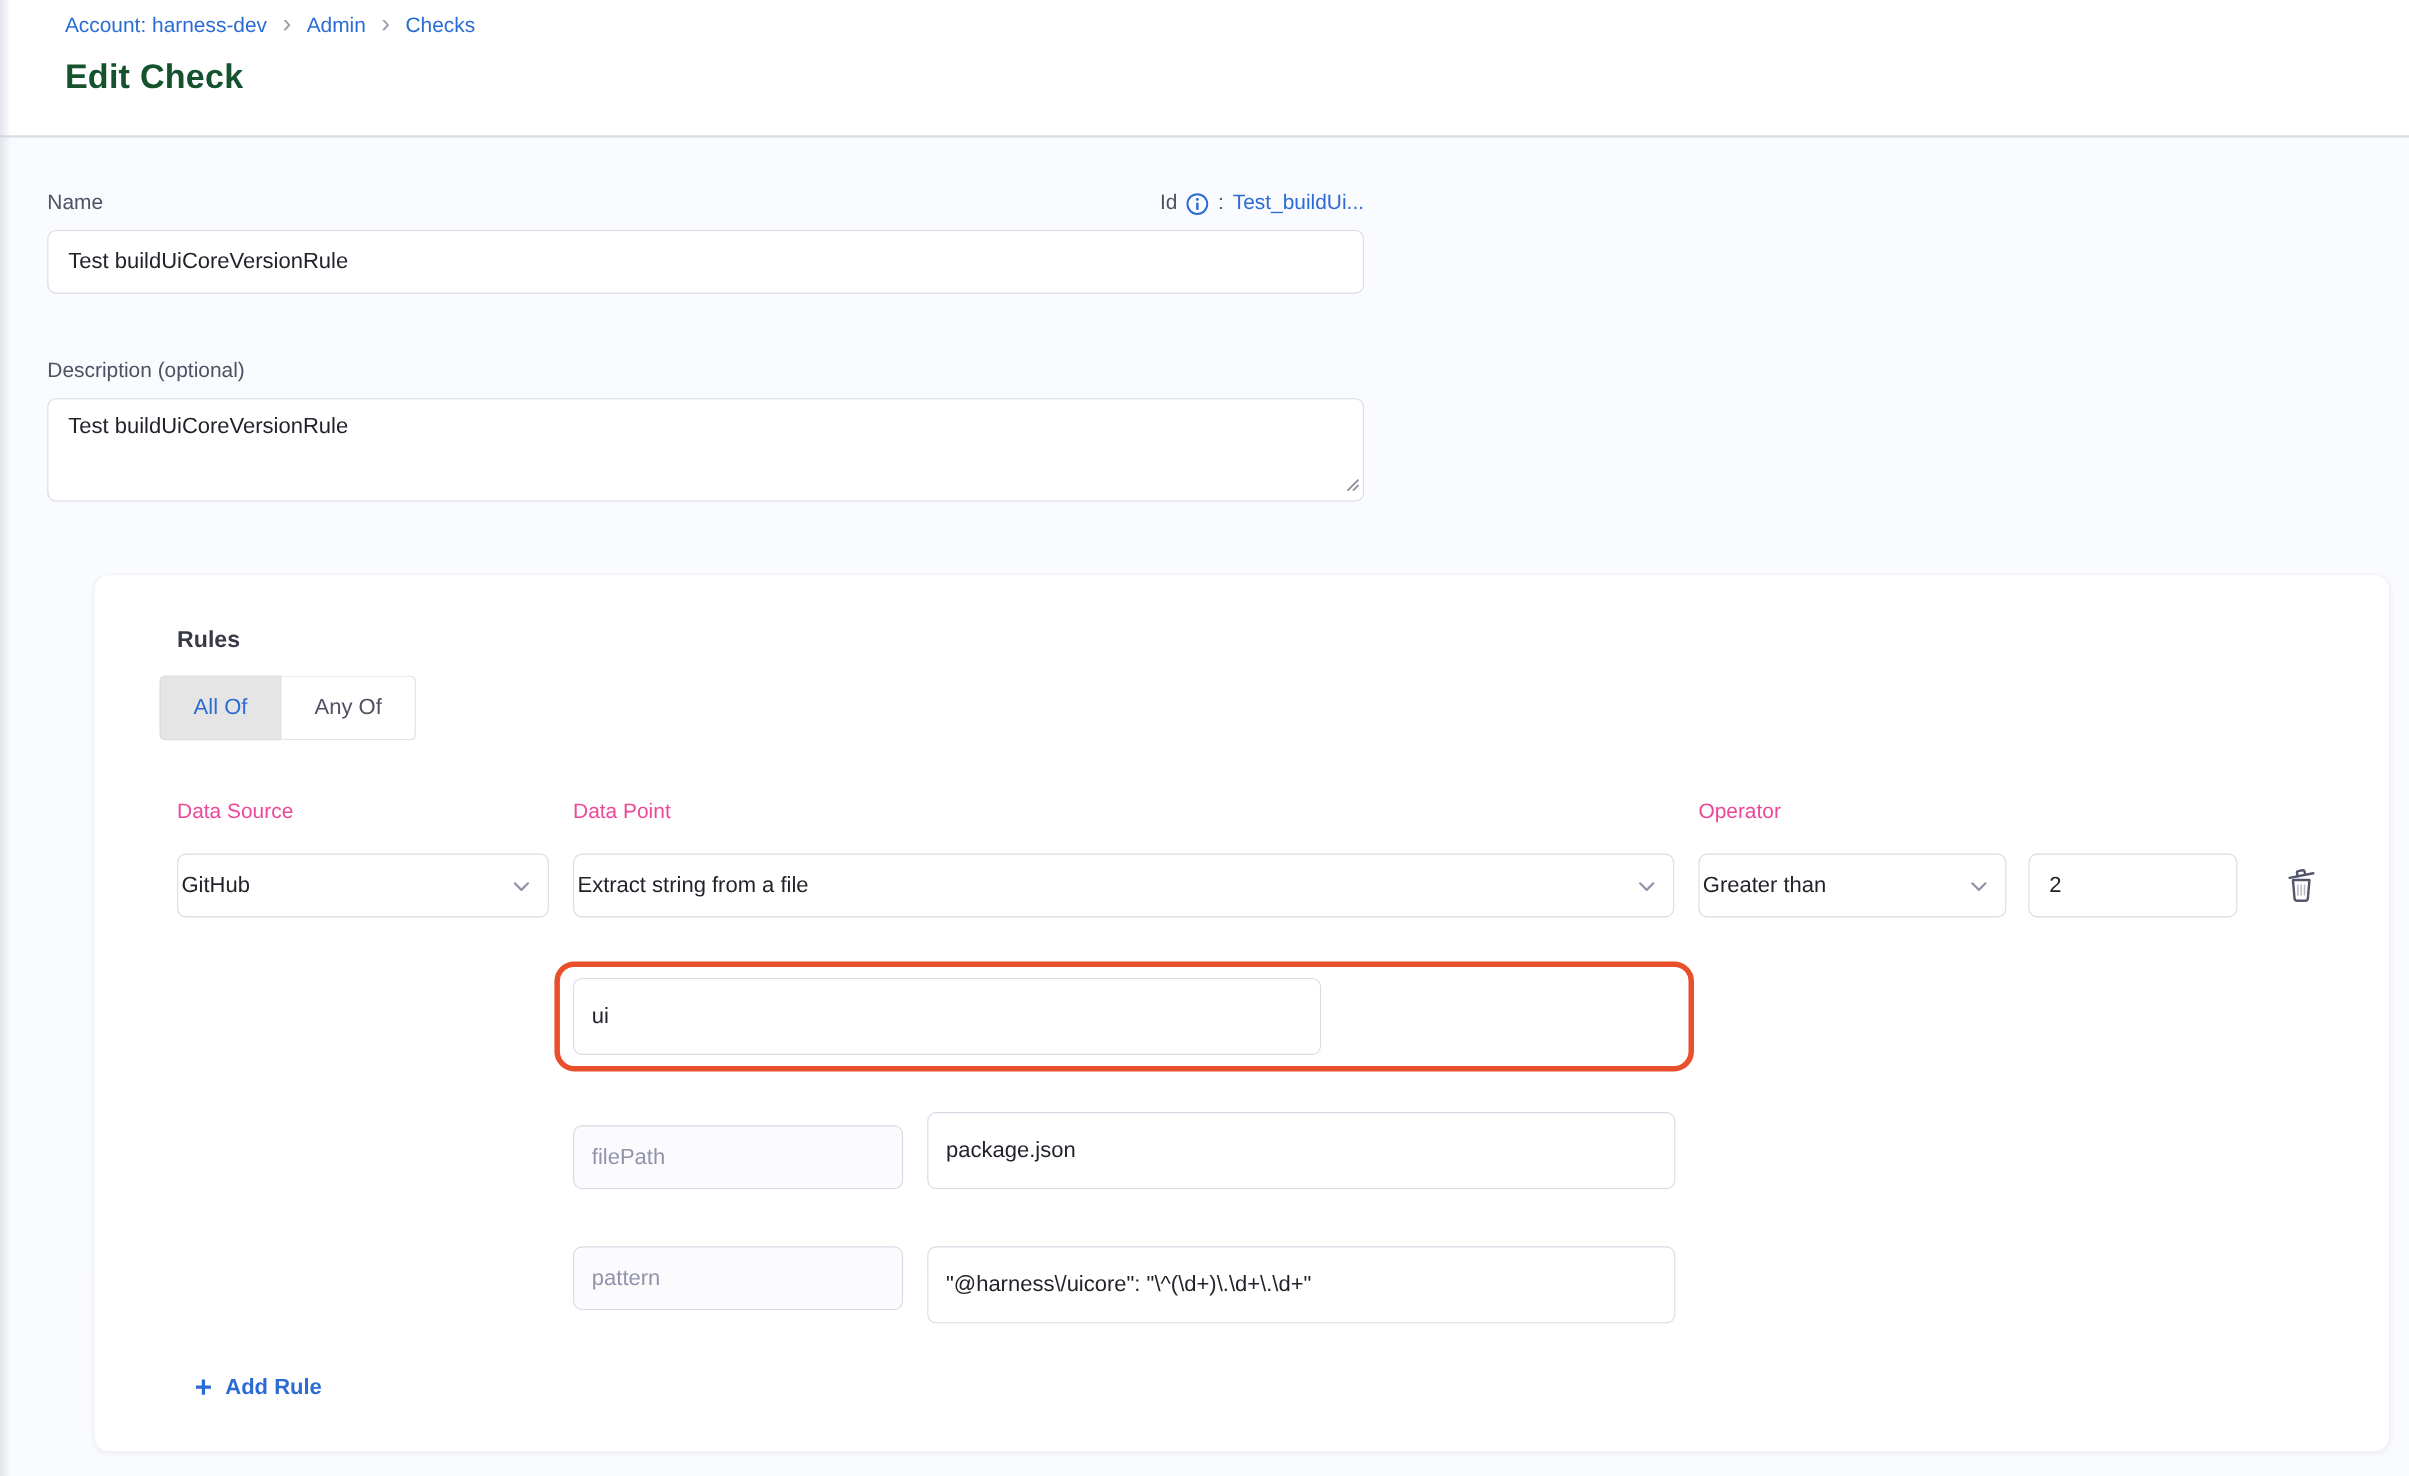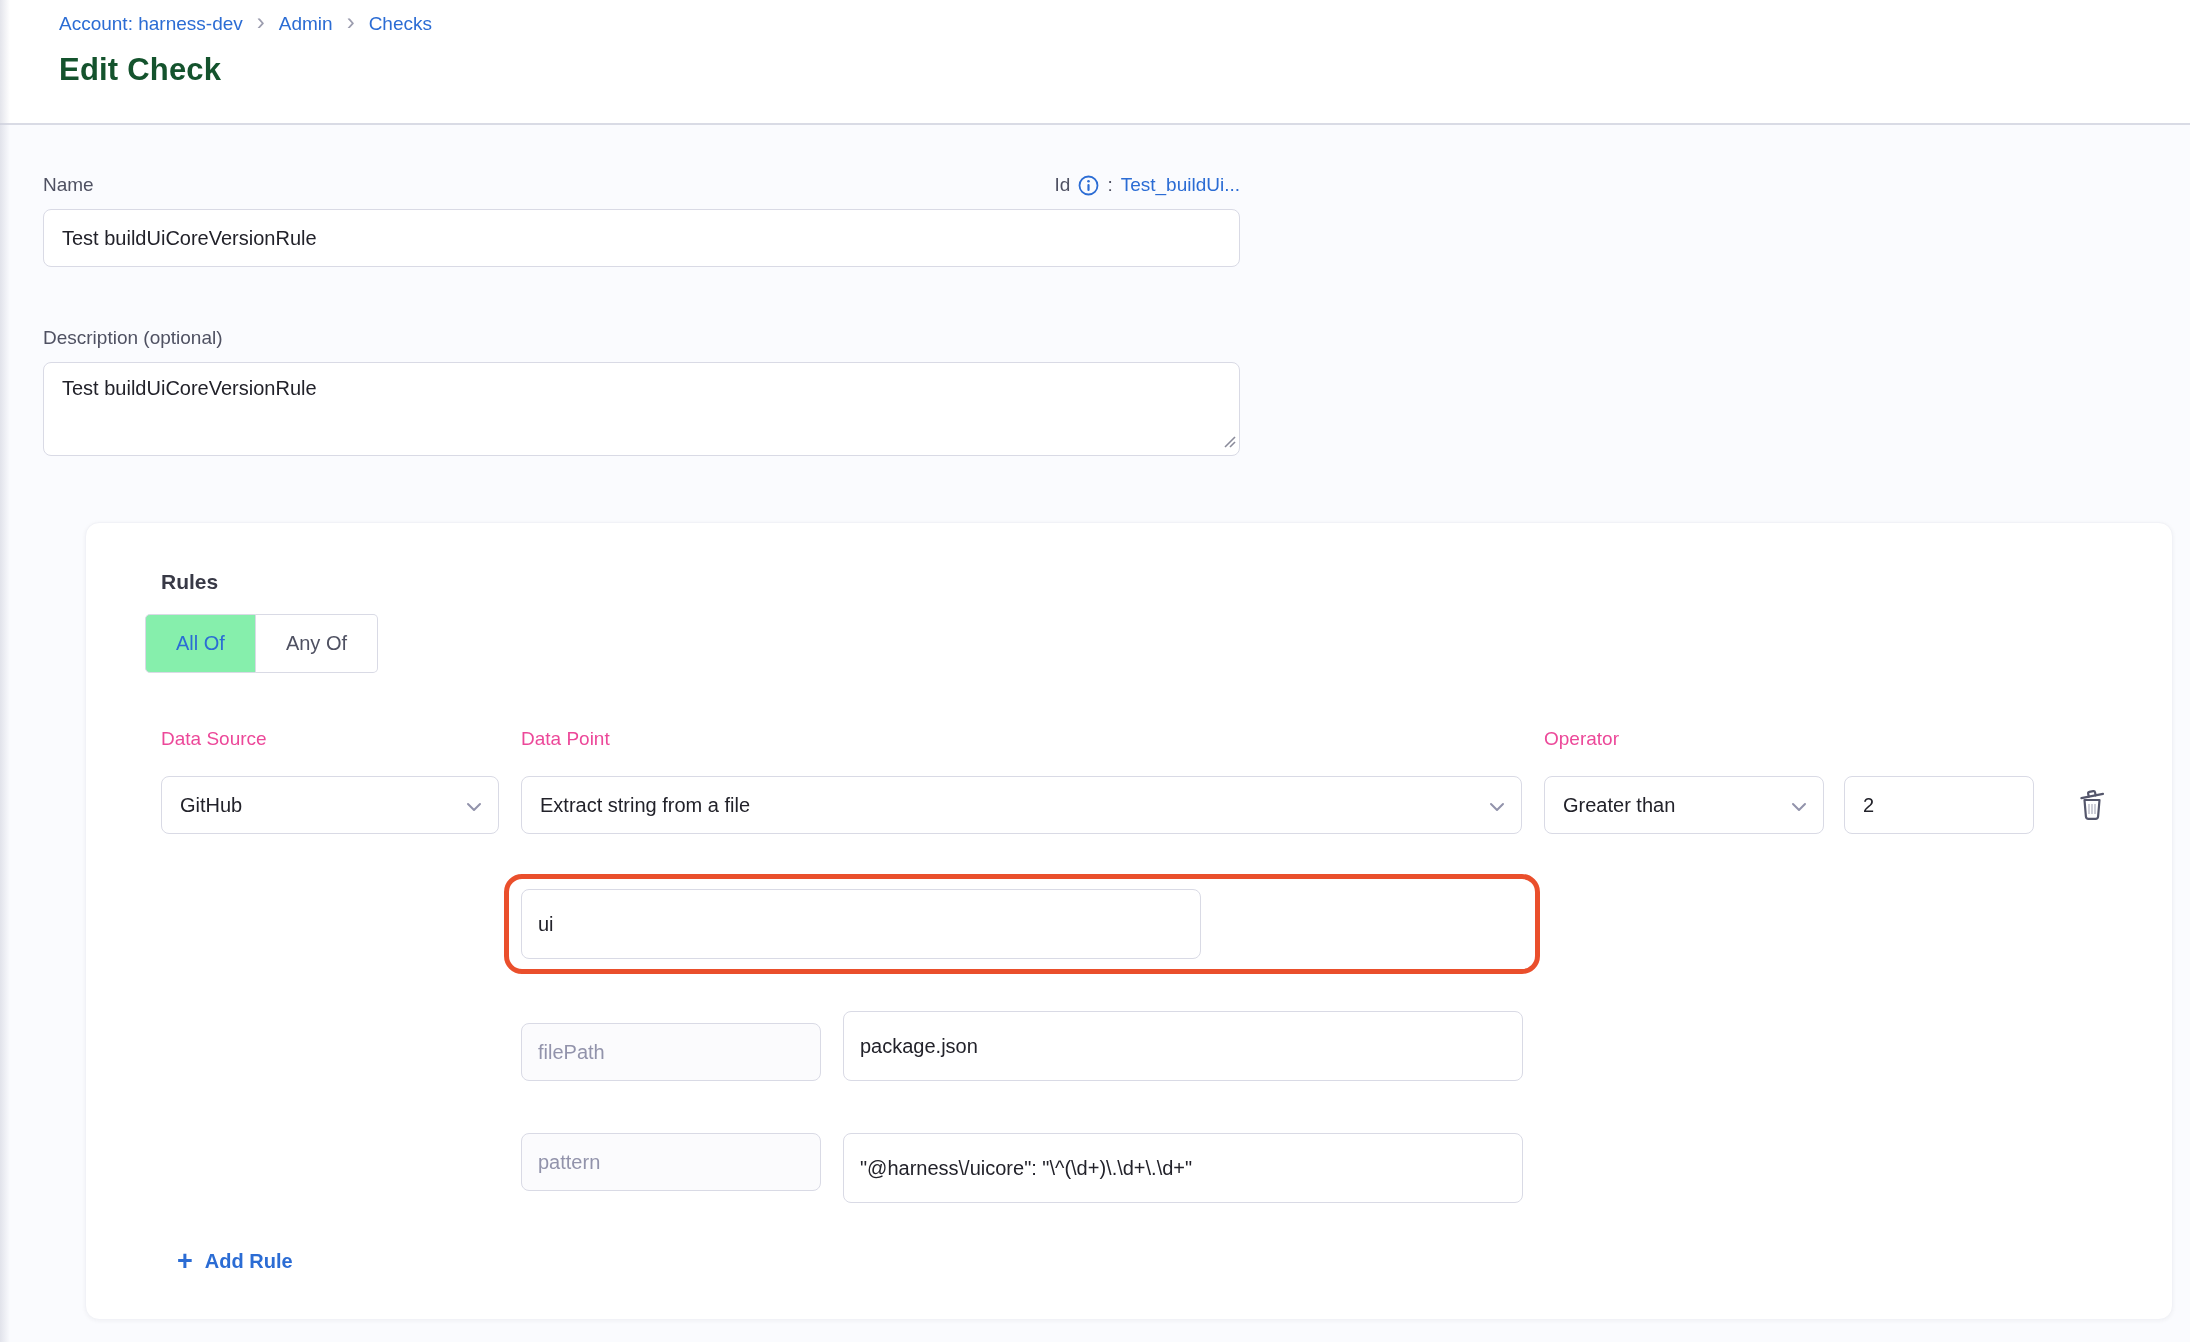--- a/index.html
+++ b/index.html
@@ -49,30 +49,30 @@
     box-shadow:0 1px 4px rgba(40,41,61,.05); padding-bottom:46px;
   }
   .rules-heading{ margin:47px 0 0 75px; font-size:21px; font-weight:700; color:#383946; }
   .toggle-group{ display:flex; margin:20px 0 0 59px; }
   .toggle-btn{
     height:59px; padding:0 30px; display:flex; align-items:center; justify-content:center;
     font-size:20px; background:#fff; border:1px solid #d9dae5; color:#4f5162; cursor:pointer;
   }
   .toggle-btn.first{ border-radius:5px 0 0 5px; }
   .toggle-btn.last{ border-radius:0 5px 5px 0; border-left:none; }
-  .toggle-btn.selected{ background:#86efac; color:#2b6cd4; }
+  .toggle-btn.selected{ background:#e5e5e5; color:#2b6cd4; }
 
   .labels-row{ display:flex; margin:55px 0 0 75px; font-size:19px; color:#ec4899; }
   .lab-ds{ width:360px; } .lab-dp{ width:1023px; } .lab-op{ width:280px; }
 
   .controls-row{ display:flex; align-items:center; margin:26px 0 0 75px; }
   .select{
     height:58px; background:#fff; border:1px solid #d9dae5; border-radius:8px;
     display:flex; align-items:center; justify-content:space-between;
-    padding:0 16px 0 18px; font-size:20px; color:#22222a; cursor:pointer;
+    padding:0 16px 0 3px; font-size:20px; color:#22222a; cursor:pointer;
   }
   .sel-ds{ width:338px; margin-right:22px; }
   .sel-dp{ width:1001px; margin-right:22px; }
   .sel-op{ width:280px; margin-right:20px; }
   .num-input{ width:190px; height:58px; background:#fff; border:1px solid #d9dae5; border-radius:8px;
     font-family:inherit; font-size:20px; color:#22222a; padding:0 18px; outline:none; }
   .trash-btn{ margin-left:42px; background:none; border:none; cursor:pointer; display:flex; align-items:center; }
 
   .param-row{ display:flex; gap:22px; margin-left:435px; }
   .param-row.r2{ margin-top:37px;align-items:flex-end; }

